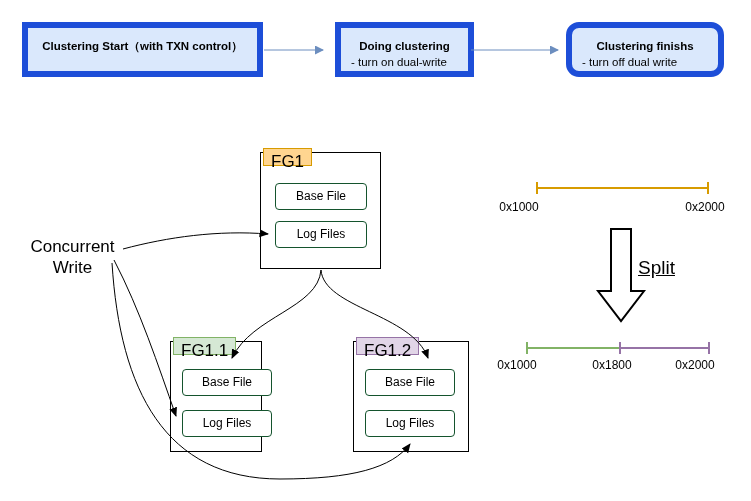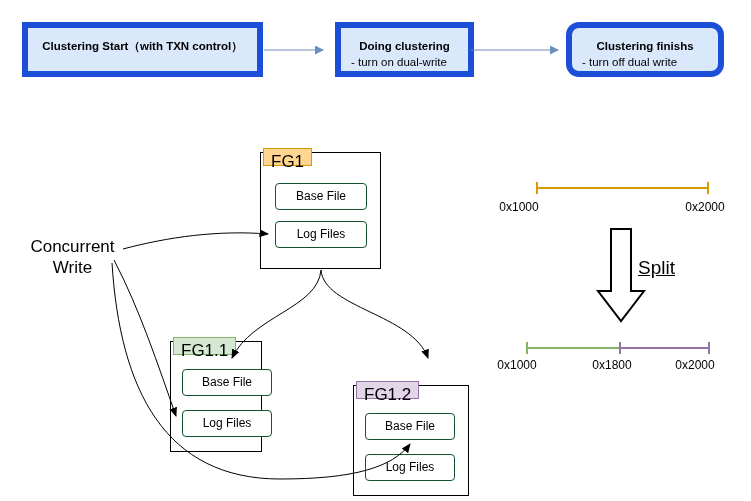--- a/index.html
+++ b/index.html
@@ -54,21 +54,21 @@
     <div class="filebox" style="left:14px;top:30px;width:92px;">Base File</div>
     <div class="filebox" style="left:14px;top:68px;width:92px;">Log Files</div>
   </div>
 
   <div class="group" style="left:170px;top:341px;width:92px;height:111px;">
     <div class="tab tab-green">FG1.1</div>
     <div class="filebox" style="left:11px;top:27px;width:90px;">Base File</div>
     <div class="filebox" style="left:11px;top:68px;width:90px;">Log Files</div>
   </div>
 
-  <div class="group" style="left:353px;top:341px;width:116px;height:111px;margin-top:44px;">
+  <div class="group" style="left:353px;top:341px;width:116px;height:111px;">
     <div class="tab tab-purple">FG1.2</div>
     <div class="filebox" style="left:11px;top:27px;width:90px;">Base File</div>
     <div class="filebox" style="left:11px;top:68px;width:90px;">Log Files</div>
   </div>
 
   <div class="hexlabel" style="left:496px;top:200px;">0x1000</div>
   <div class="hexlabel" style="left:682px;top:200px;">0x2000</div>
 
   <div class="split-label">Split</div>
 

